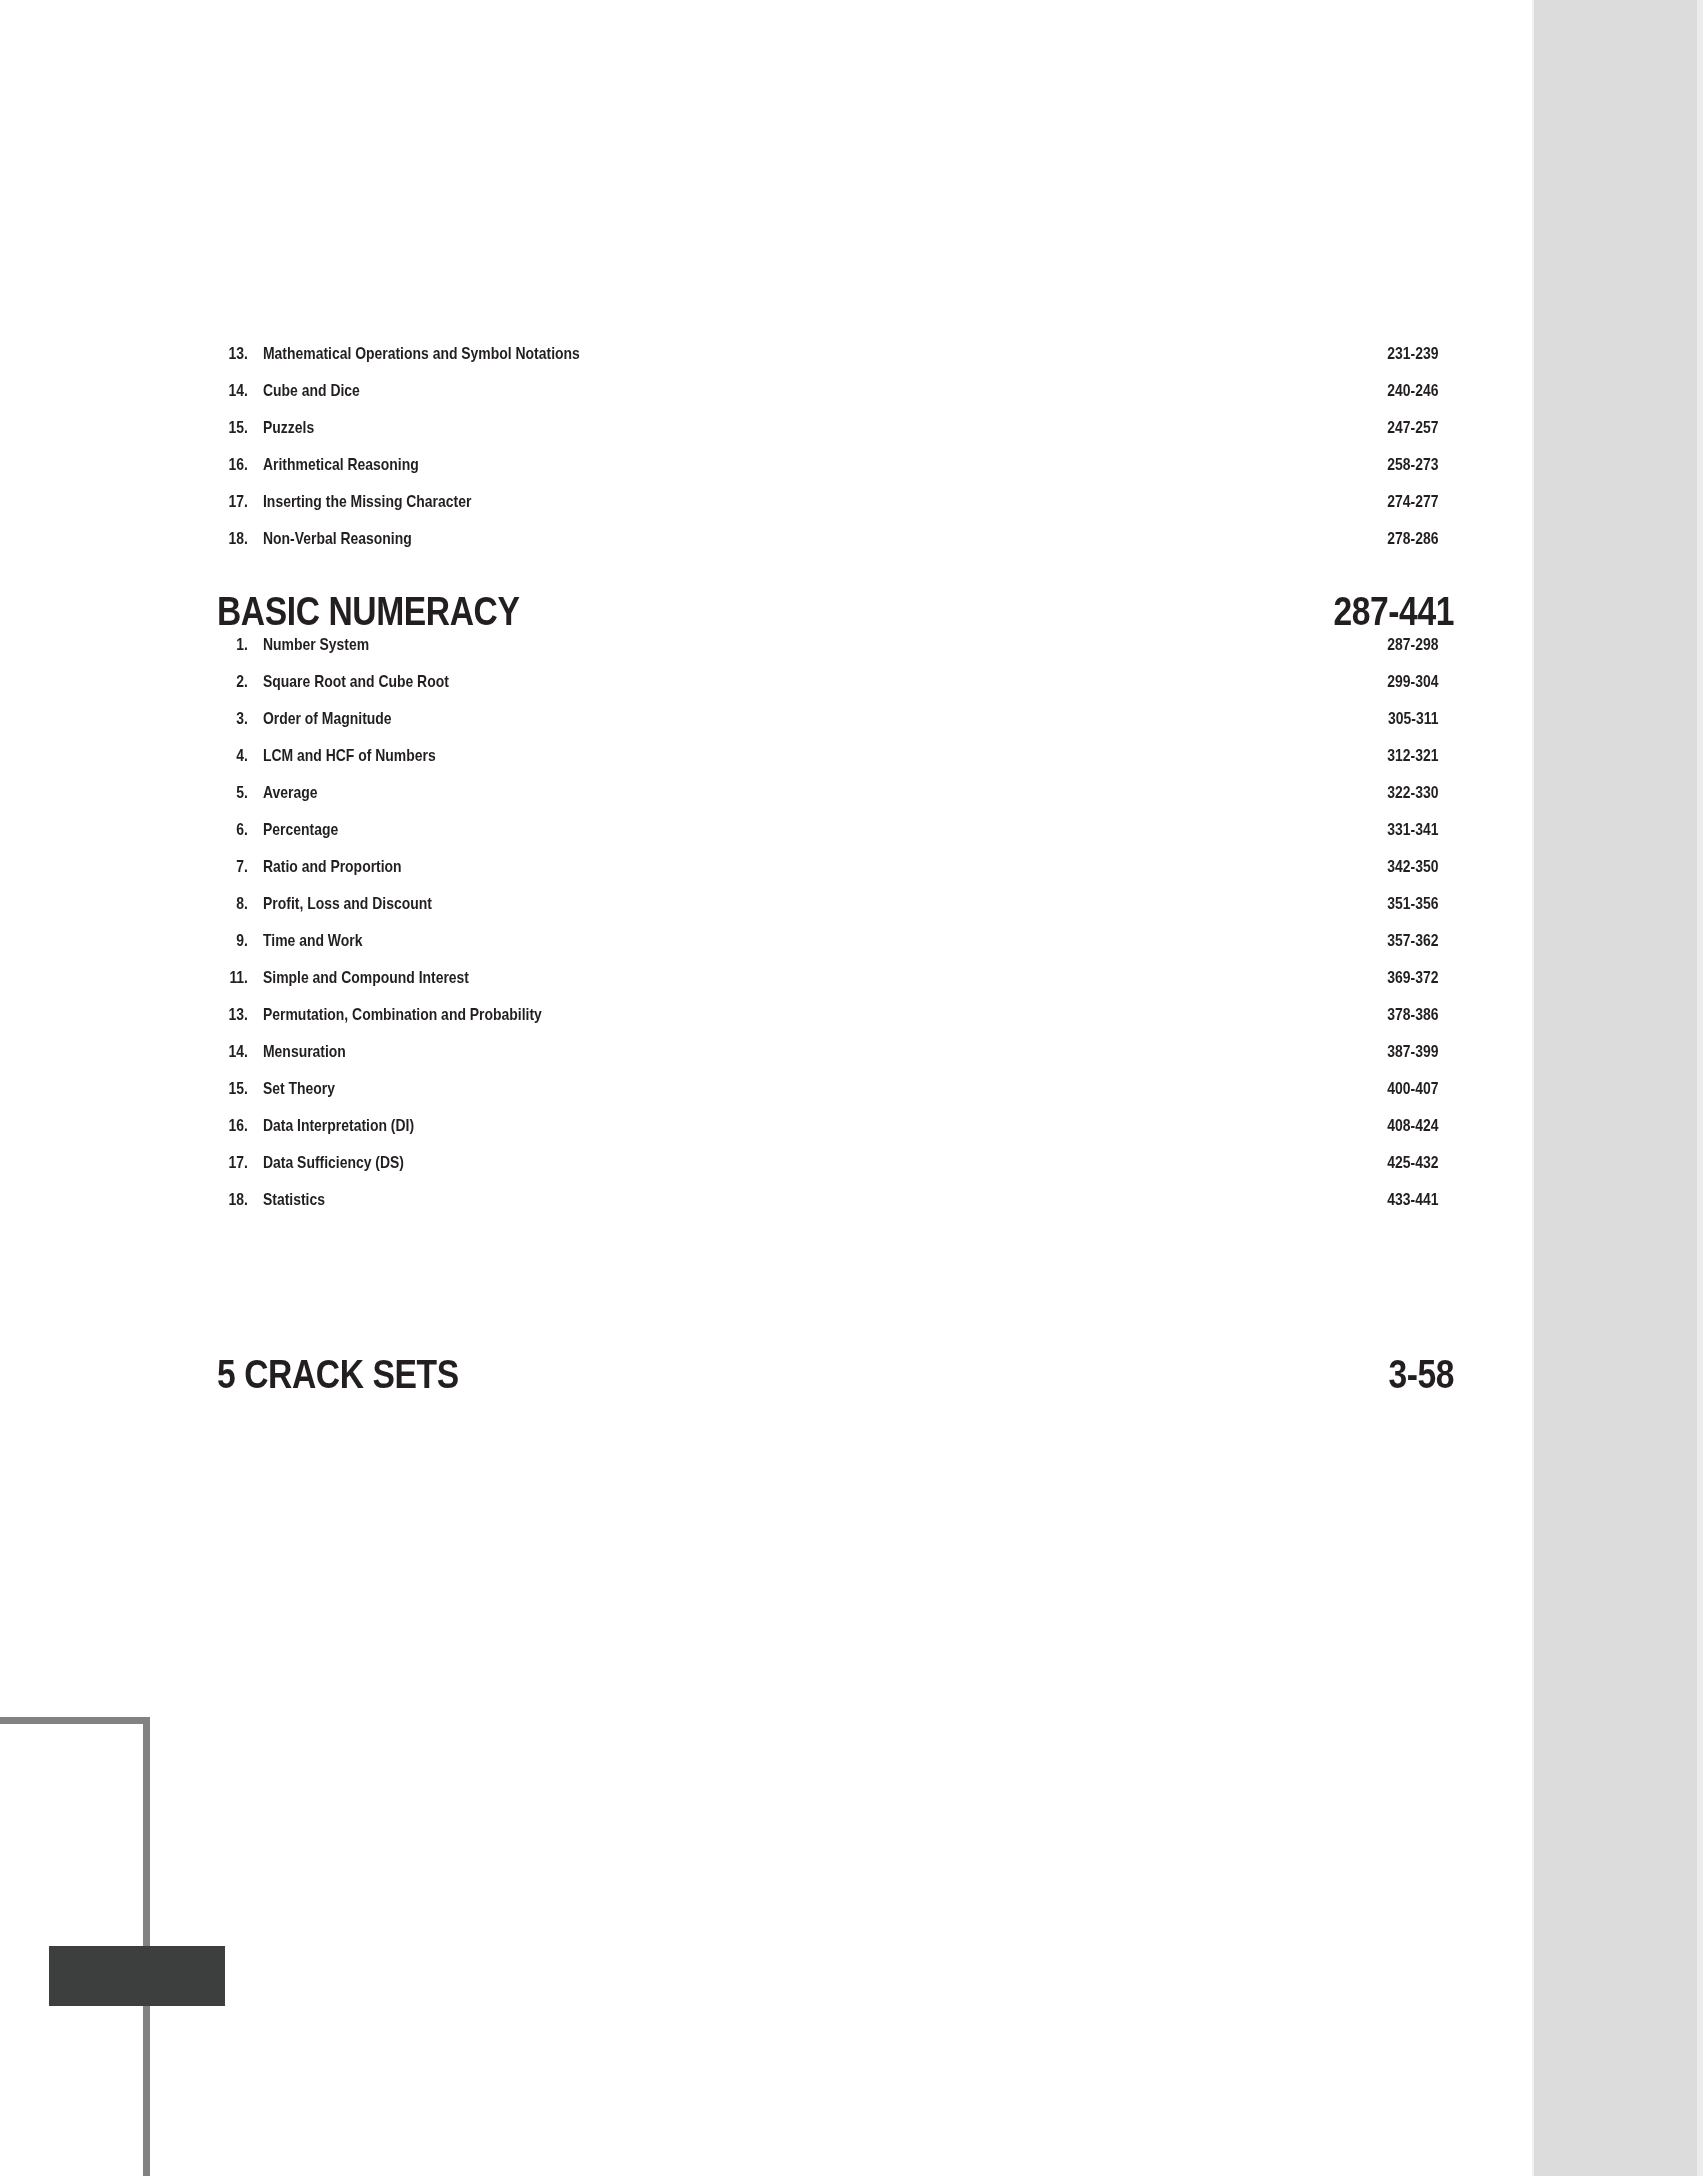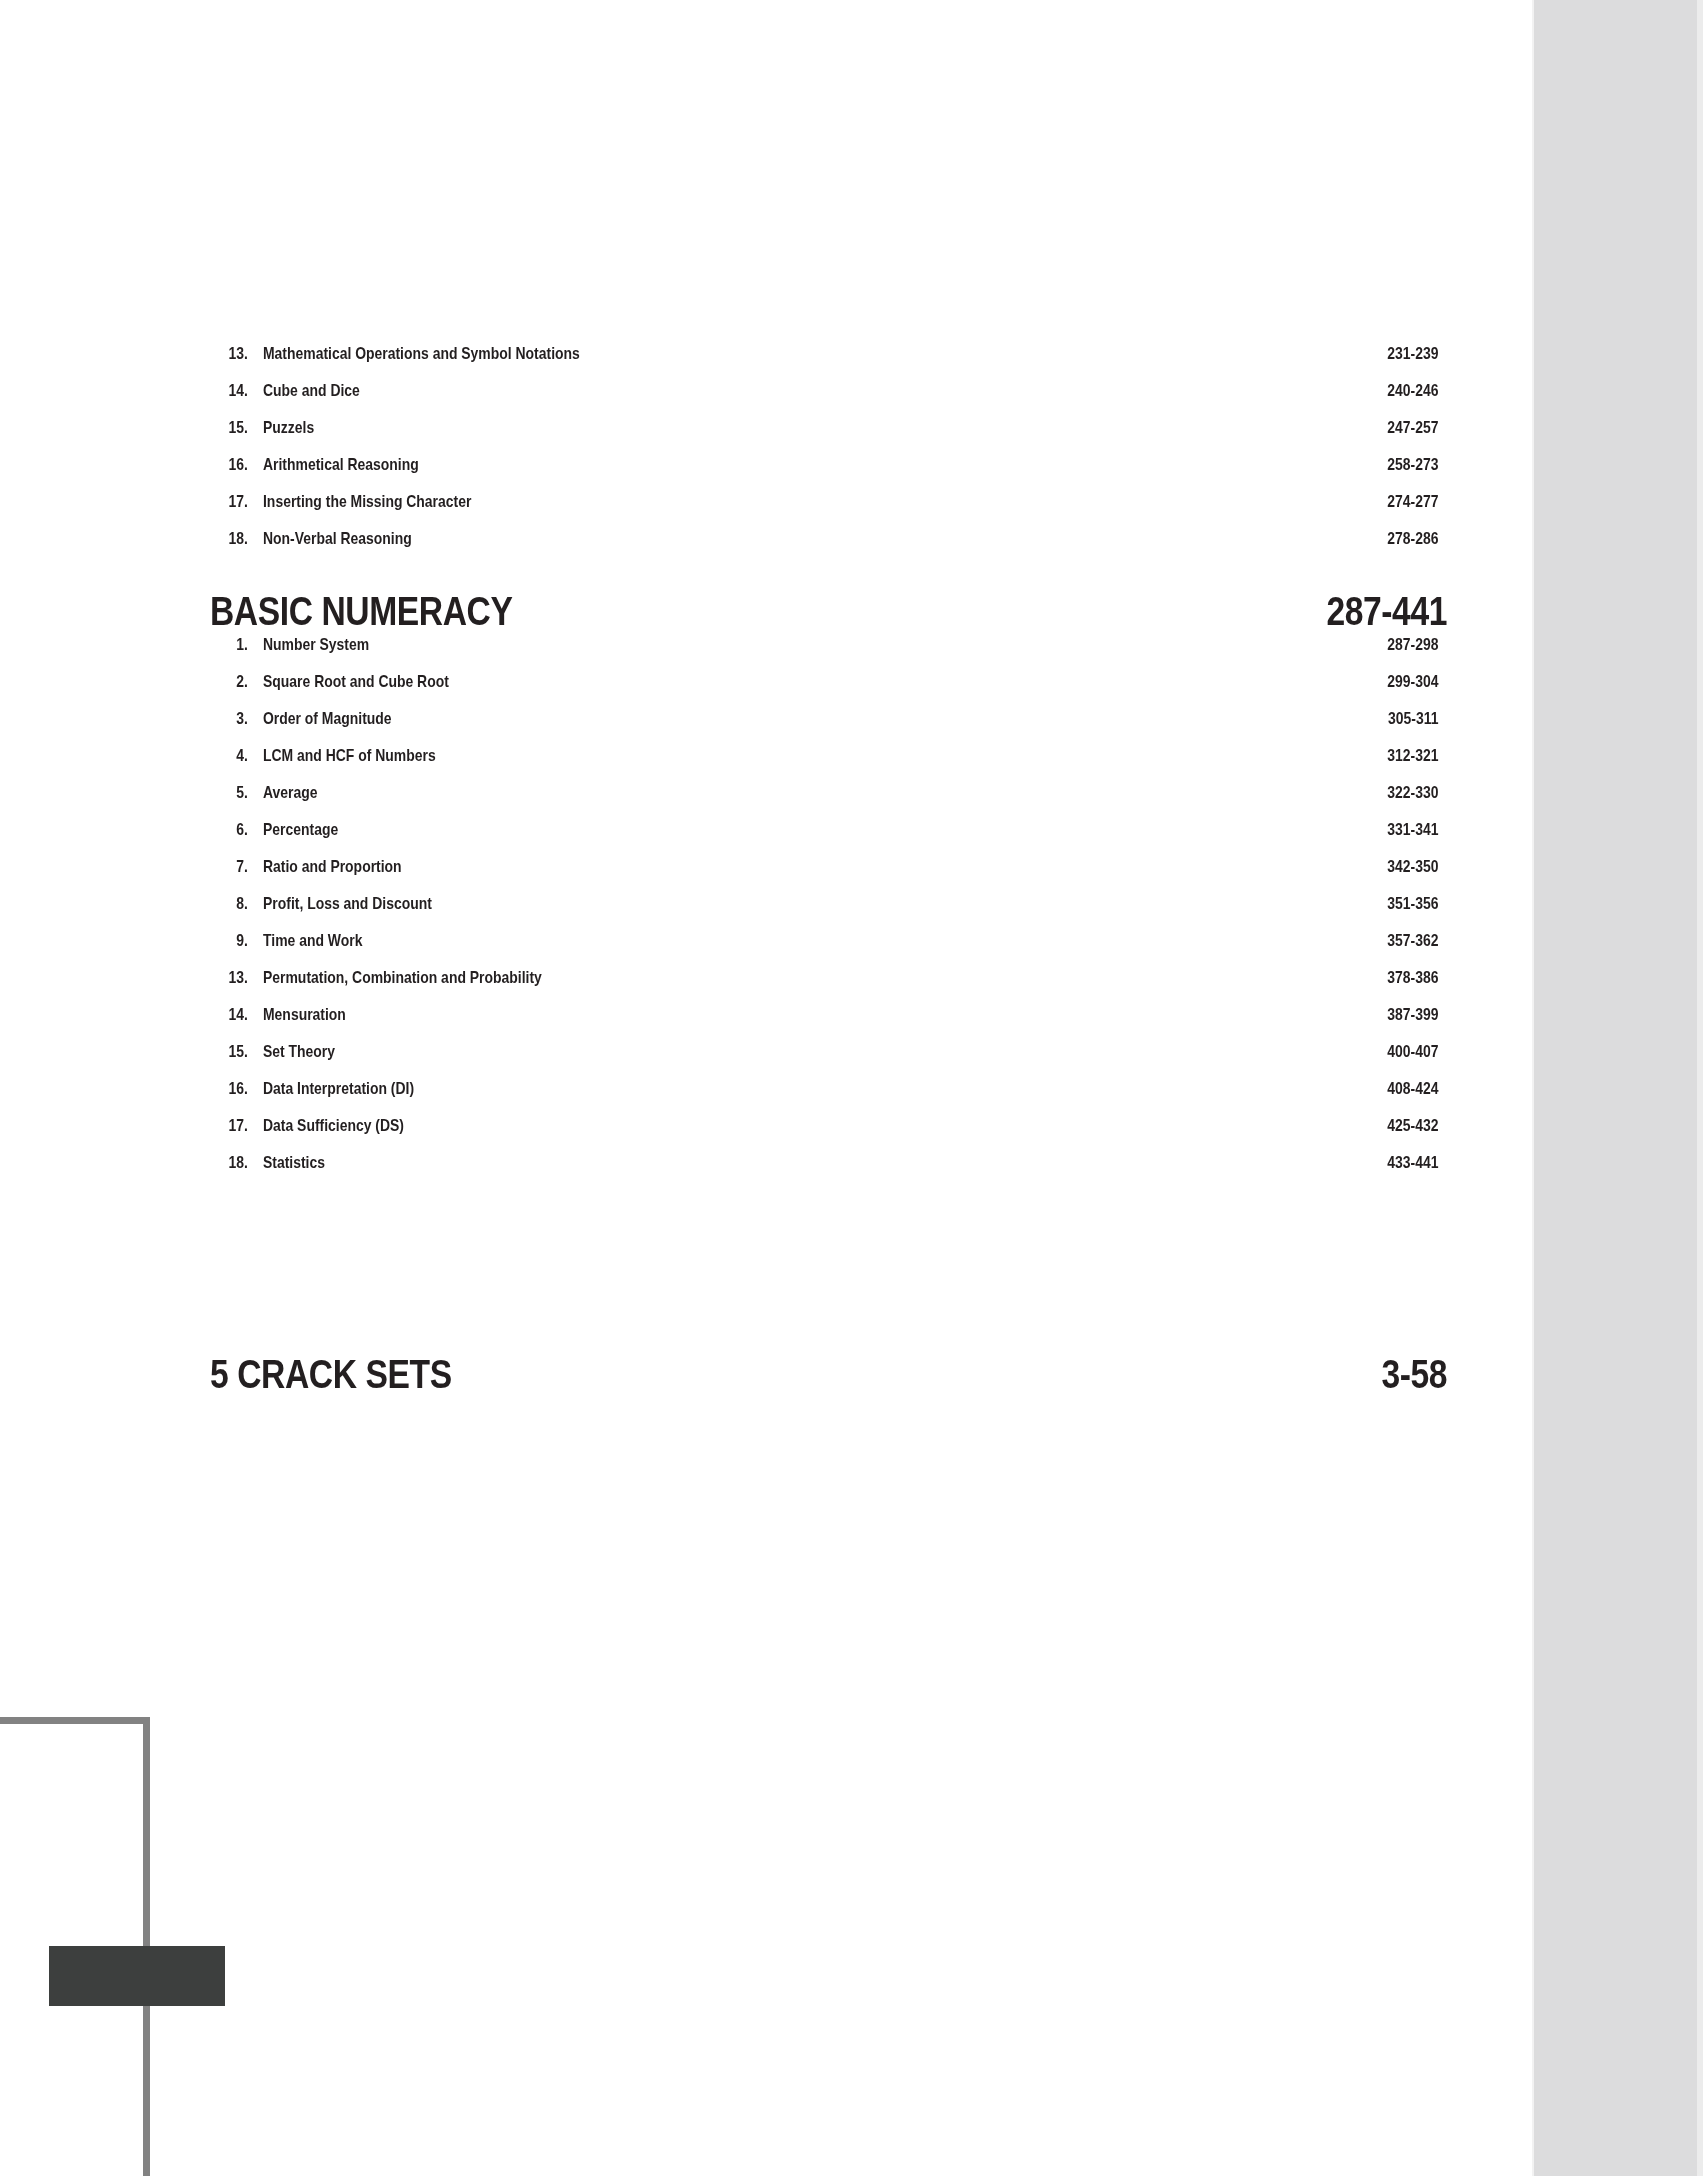--- a/index.html
+++ b/index.html
@@ -21,21 +21,21 @@
   .orn-v{position:absolute;left:143px;top:1717px;width:6.6px;height:460px;background:var(--line);}
   .orn-block{position:absolute;left:49px;top:1946px;width:176px;height:60px;background:var(--accent-rect);}
 
   
   .toc-block{position:absolute;left:0;width:1438px;}
   .row{display:flex;align-items:flex-start;height:37px;font-size:17px;font-weight:700;}
   .num{width:248px;text-align:right;transform:scaleX(0.82);transform-origin:100% 50%;white-space:nowrap;}
   .title{flex:1;margin-left:15px;transform:scaleX(0.82);transform-origin:0 50%;white-space:nowrap;}
   .pages{text-align:right;transform:scaleX(0.82);transform-origin:100% 50%;white-space:nowrap;}
 
-  .heading-row{position:absolute;left:9px;width:1438px;height:45px;display:flex;align-items:center;
+  .heading-row{position:absolute;left:16px;width:1438px;height:45px;display:flex;align-items:center;
     font-size:41px;font-weight:700;letter-spacing:-0.5px;}
   .heading-title{margin-left:201px;flex:1;transform:scaleX(0.82);transform-origin:0 50%;white-space:nowrap;}
   .heading-pages{text-align:right;transform:scaleX(0.82);transform-origin:100% 50%;white-space:nowrap;}
 
   #tail-list{top:344px;}
   #heading-basic{top:589px;}
   #numeracy-list{top:635px;}
   #heading-crack{top:1318px;margin-top:34px;}
 </style>
 </head>
@@ -127,20 +127,25 @@
     <span class="num">8.</span>
     <span class="title">Profit, Loss and Discount</span>
     <span class="pages">351-356</span>
   </div>
       <div class="row">
     <span class="num">9.</span>
     <span class="title">Time and Work</span>
     <span class="pages">357-362</span>
   </div>
       <div class="row">
+    <span class="num">11.</span>
+    <span class="title">Simple and Compound Interest</span>
+    <span class="pages">369-372</span>
+  </div>
+      <div class="row">
     <span class="num">13.</span>
     <span class="title">Permutation, Combination and Probability</span>
     <span class="pages">378-386</span>
   </div>
       <div class="row">
     <span class="num">14.</span>
     <span class="title">Mensuration</span>
     <span class="pages">387-399</span>
   </div>
       <div class="row">

